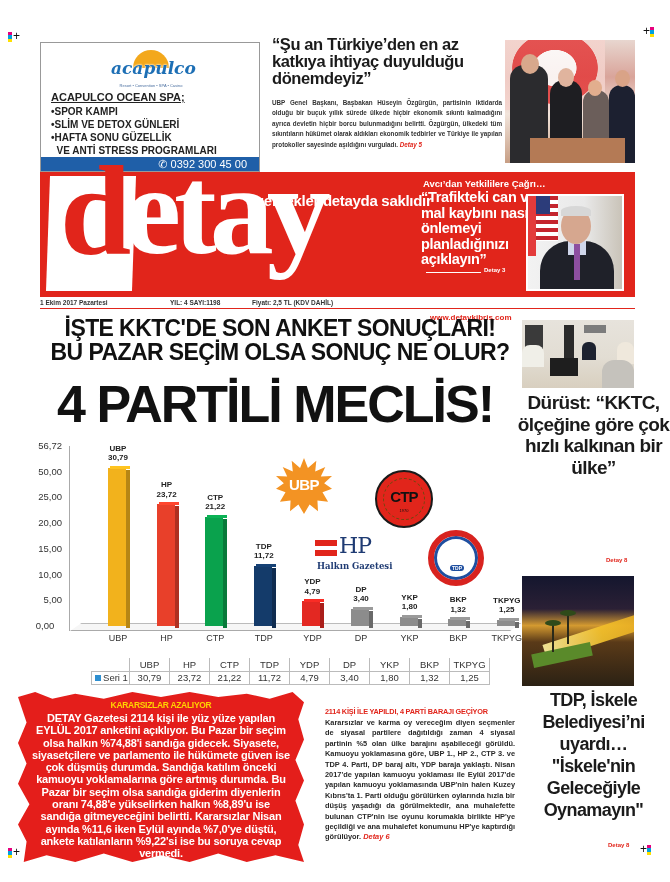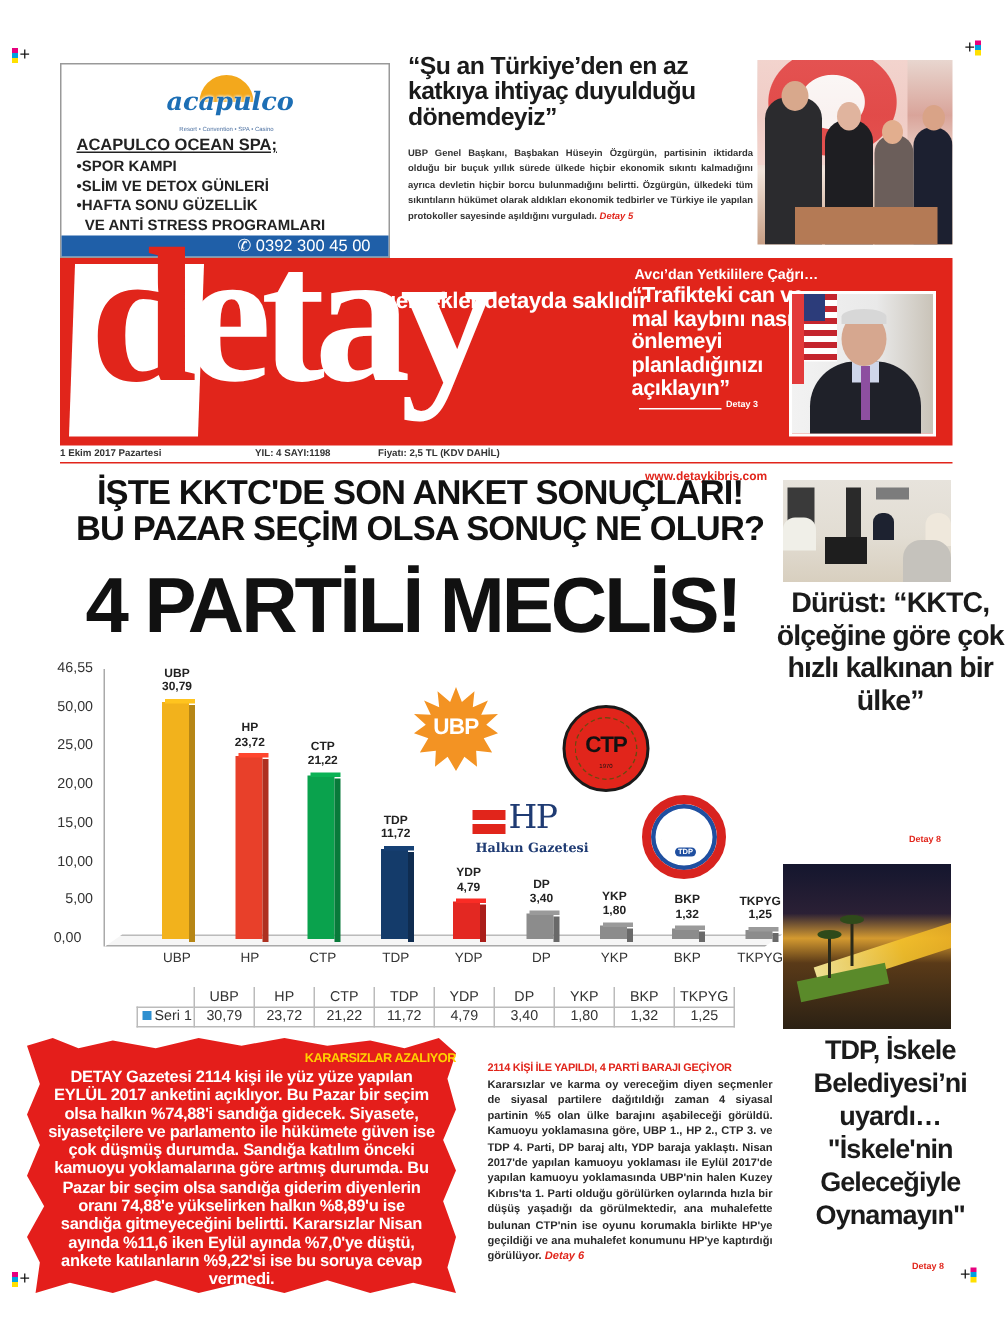--- a/index.html
+++ b/index.html
@@ -113,21 +113,21 @@
   #dtable td { border: 1px solid #bbb; height: 13px; text-align:center; width: 40px; padding: 0 1px; }
   #dtable td.h { border-top: none; }
   #dtable td.lab { width: 38px; text-align:center; padding-left: 3px; white-space:nowrap; }
   #dtable td.blank { border: none; }
   .legendsq { display:inline-block; width: 6px; height: 6px; background:#2e8fd0; margin-right: 2px; }
 
   
   #burst { left: 18px; top: 692px; width: 286px; height: 170px; }
   #burst .shape { position:absolute; inset:0; background:#e41e1b; filter: drop-shadow(2px 3px 2px rgba(0,0,0,.55));
     clip-path: polygon(0% 3%,6% 0%,12% 4%,20% 1%,30% 4%,40% 0%,50% 3%,60% 0%,70% 3%,80% 1%,88% 4%,96% 0%,100% 6%,98% 16%,100% 28%,97% 40%,100% 52%,97% 64%,100% 78%,98% 90%,100% 100%,90% 96%,80% 100%,70% 95%,60% 100%,50% 96%,40% 100%,30% 95%,20% 100%,10% 96%,2% 100%,3% 88%,0% 78%,4% 66%,0% 54%,3% 42%,0% 30%,3% 18%); }
-  #burst .title { position:absolute; left: 0; top: 8px; width: 286px; text-align:right; color:#ffd200; font-size: 8.5px; font-weight: bold; letter-spacing: -0.3px; }
+  #burst .title { position:absolute; left: 0; top: 8px; width: 286px; text-align:center; color:#ffd200; font-size: 8.5px; font-weight: bold; letter-spacing: -0.3px; }
   #burst .text { position:absolute; left: 14px; top: 20px; width: 258px; text-align:center; color:#fff; font-size: 11px; line-height: 12.3px; font-weight: bold; letter-spacing: -0.2px; }
 
   
   #s2-title { left: 325px; top: 707px; width: 195px; color:#e1251b; font-size: 7.3px; font-weight: bold; letter-spacing:-0.2px; white-space:nowrap; }
   #s2-body { left: 325px; top: 718px; width: 190px; font-size: 7.4px; line-height: 10.4px; font-weight: bold; color:#2a2a2a; text-align: justify; }
   #s2-body .detay { color:#e1251b; font-style: italic; }
 
   
   #r1-photo { left: 522px; top: 320px; width: 112px; height: 68px; overflow:hidden;
     background: linear-gradient(180deg, #e7e3dc 0%, #e2ddd3 55%, #d8cfbf 100%); }
@@ -226,21 +226,21 @@
 </div>
 
 <div id="h1a" class="abs">
   <div>İŞTE KKTC'DE SON ANKET SONUÇLARI!</div>
   <div>BU PAZAR SEÇİM OLSA SONUÇ NE OLUR?</div>
 </div>
 <div id="h1c" class="abs">4 PARTİLİ MECLİS!</div>
 
 <div id="chart" class="abs">
   <div id="yticks">
-      <div class="ytick" style="top: 0px;">46,55</div>
+      <div class="ytick" style="top: 0px;">56,72</div>
       <div class="ytick" style="top: 25.7143px;">50,00</div>
       <div class="ytick" style="top: 51.4286px;">25,00</div>
       <div class="ytick" style="top: 77.1429px;">20,00</div>
       <div class="ytick" style="top: 102.857px;">15,00</div>
       <div class="ytick" style="top: 128.571px;">10,00</div>
       <div class="ytick" style="top: 154.286px;">5,00</div>
       <div class="ytick" style="top: 180px; text-align: center;">0,00</div>
     </div>
   <div class="axis-y"></div>
   <div class="floor"></div>

